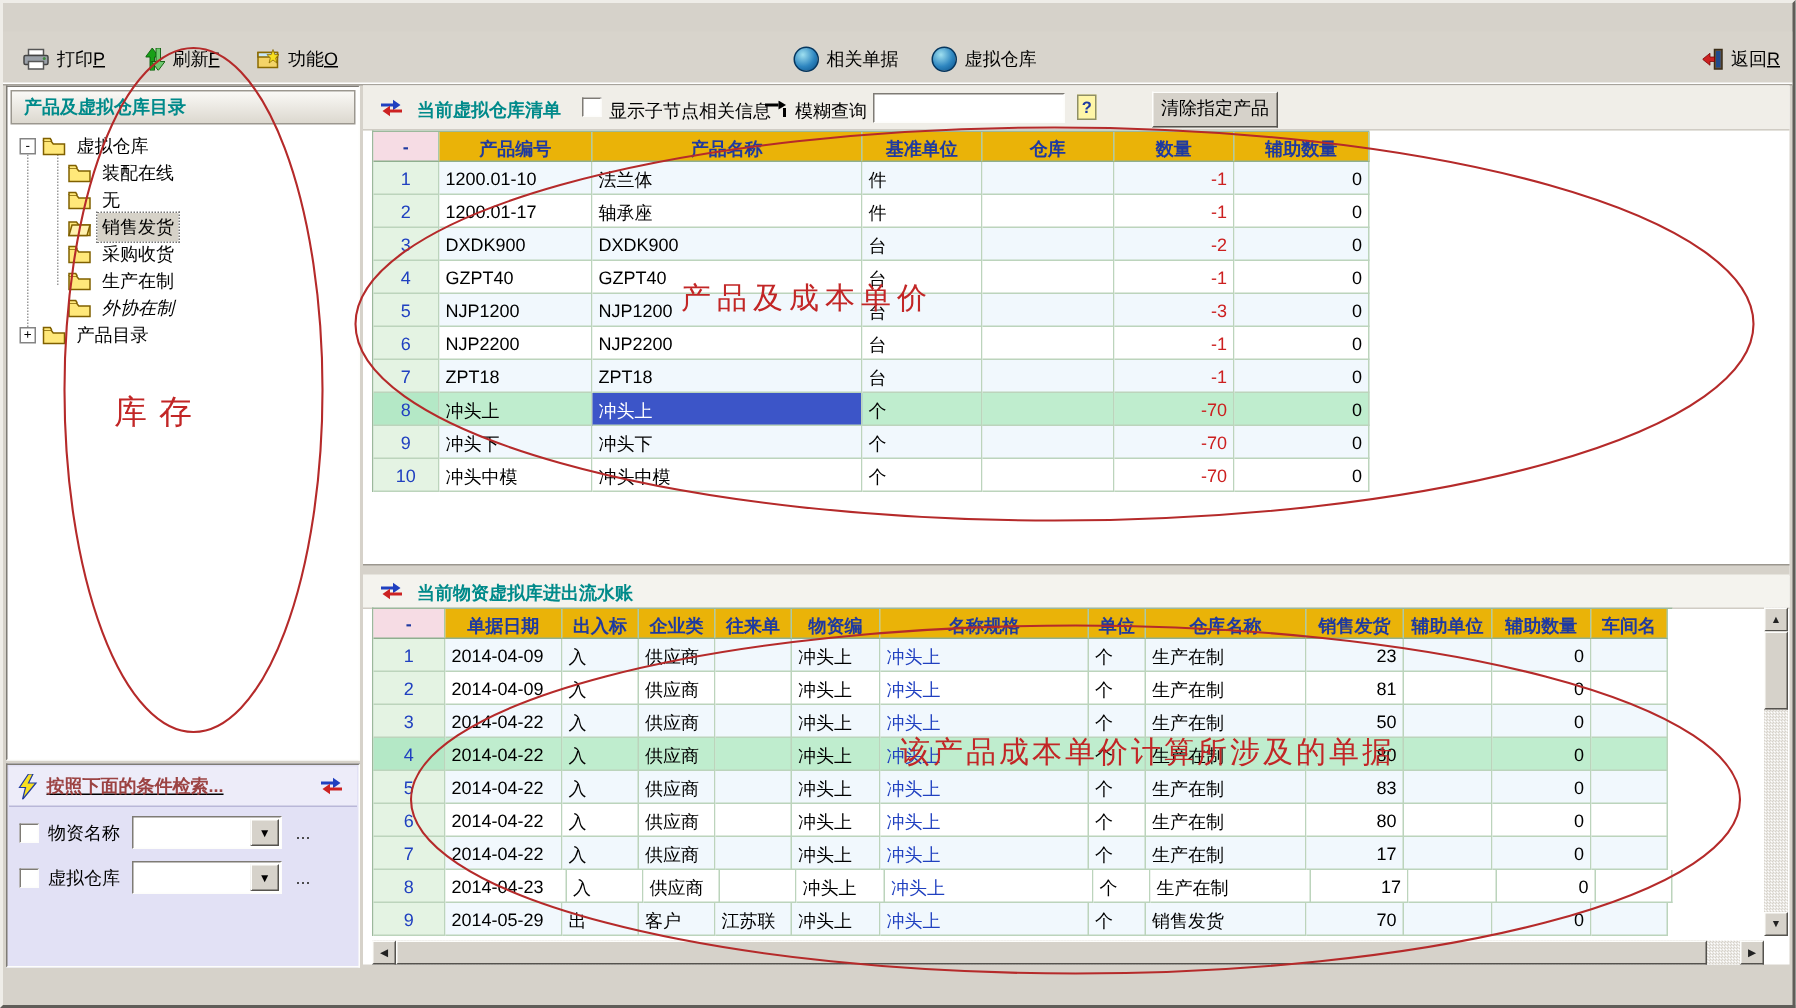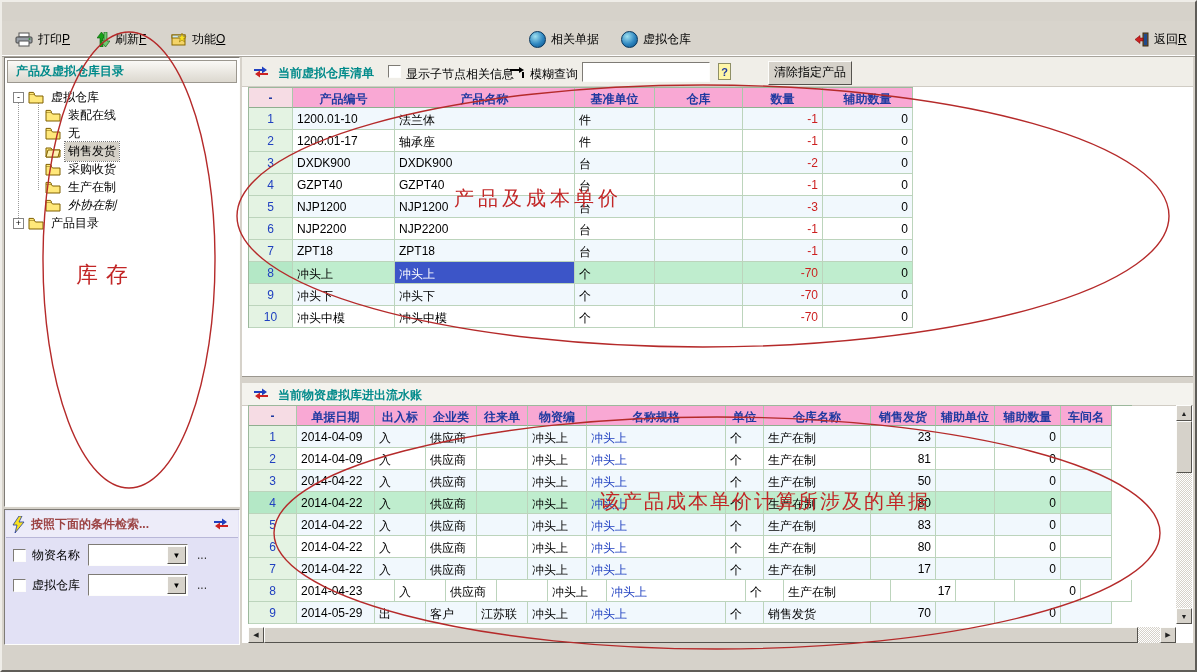--- a/index.html
+++ b/index.html
@@ -35,21 +35,21 @@
   .titem{position:absolute;height:18px;display:flex;align-items:center;gap:4px;}
   .expbox{width:11px;height:11px;background:#fff;border:1px solid #848484;box-sizing:border-box;
     font-size:9px;line-height:8px;text-align:center;color:#000;}
   .tlabel{font-size:12px;padding:1px 3px;white-space:nowrap;}
   .tlabel.sel{background:#D6D2C8;outline:1px dotted #777;}
   .tguide-v{position:absolute;border-left:1px dotted #9a9a9a;width:0;}
   
   .searchp{position:absolute;left:2px;top:507px;width:236px;height:136px;background:#E2E1F5;
     border:1px solid;border-color:#7E7B75 #FDFDFB #FDFDFB #7E7B75;box-sizing:border-box;}
   .search-header{position:absolute;left:1px;top:1px;right:1px;height:26px;background:#EDEcf9;
-    border-bottom:1px solid #b9b7d8;display:flex;align-items:center;}
+    border-bottom:1px solid #b9b7d8;display:flex;align-items:center;text-decoration:underline;}
   .search-header .shl{color:#9C4343;font-weight:bold;font-size:12px;margin-left:6px;flex:1;}
   .srow{position:absolute;left:0;height:22px;display:flex;align-items:center;}
   .checkbox{width:13px;height:13px;background:#fff;border:1px solid;border-color:#7E7B75 #FDFDFB #FDFDFB #7E7B75;box-sizing:border-box;}
   .combo{width:100px;height:22px;background:#fff;border:1px solid;border-color:#7E7B75 #FDFDFB #FDFDFB #7E7B75;
     box-sizing:border-box;position:relative;}
   .combo .cval{position:absolute;left:3px;top:3px;font-size:12px;}
   .combo .cbtn{position:absolute;right:1px;top:1px;bottom:1px;width:17px;background:#D6D2CA;
     border:1px solid;border-color:#FDFDFB #55534E #55534E #FDFDFB;font-size:8px;color:#000;
     display:flex;align-items:center;justify-content:center;}
   .more{font-size:12px;color:#333;margin-left:9px;}
@@ -64,21 +64,21 @@
     color:#1f3aa0;font-weight:bold;font-size:11px;text-align:center;line-height:16px;box-sizing:border-box;}
   .clearbtn{position:absolute;width:82px;height:22px;background:#D6D2CA;border:1px solid;
     border-color:#FDFDFB #55534E #55534E #FDFDFB;font-size:12px;text-align:center;line-height:20px;}
   .hsep{position:absolute;left:0;right:0;height:7px;background:#D6D2CA;
     border-top:1px solid #9b978f;border-bottom:1px solid #fff;}
   
   .tbl{position:absolute;background:#fff;border-top:1px solid #9CB89C;border-left:1px solid #9CB89C;}
   .trow{display:flex;}
   .tcell{box-sizing:border-box;height:22px;padding:4px 4px 0;overflow:hidden;white-space:nowrap;
     border-right:1px solid #BCD4BC;border-bottom:1px solid #BCD4BC;font-size:12px;background:#fff;}
-  .thead .tcell{height:20px;padding-top:3px;background:#f9a8d4;color:#1F3AA0;font-weight:bold;
+  .thead .tcell{height:20px;padding-top:3px;background:#eab308;color:#1F3AA0;font-weight:bold;
     text-align:center;border-right-color:#A9C9A9;border-bottom-color:#8FAF8F;}
   .thead .tcell.first{background:#F6DCE4;}
   .trow.alt .tcell{background:#F1F8FD;}
   .trow .tcell.rownum{background:#E4F3E3;color:#2040C0;text-align:center;}
   .trow.selrow .tcell{background:#BFEDCE;}
   .trow.selrow .tcell.rownum{background:#B4E8C6;color:#2040C0;}
   .tcell.blue{color:#2040C0;}
   .tcell.neg{color:#CC1F1F;}
   .trow .tcell.selcell{background:#3C55C8;color:#fff;}
   .al-r{text-align:right;} .al-c{text-align:center;} .al-l{text-align:left;}
@@ -496,21 +496,21 @@
           <div class="tcell al-l blue" style="width: 139px;">冲头上</div>
           <div class="tcell al-l" style="width: 38px;">个</div>
           <div class="tcell al-l" style="width: 107px;">生产在制</div>
           <div class="tcell al-r" style="width: 65px;">17</div>
           <div class="tcell al-l" style="width: 59px;"></div>
           <div class="tcell al-r" style="width: 66px;">0</div>
           <div class="tcell al-l" style="width: 51px;"></div>
         </div>
         <div class="trow ">
           <div class="tcell al-c rownum" style="width: 48px;">8</div>
-          <div class="tcell al-l" style="width: 98px;">2014-04-23</div>
+          <div class="tcell al-l" style="width: 81px;">2014-04-23</div>
           <div class="tcell al-l" style="width: 51px;">入</div>
           <div class="tcell al-l" style="width: 51px;">供应商</div>
           <div class="tcell al-l" style="width: 51px;"></div>
           <div class="tcell al-l" style="width: 59px;">冲头上</div>
           <div class="tcell al-l blue" style="width: 139px;">冲头上</div>
           <div class="tcell al-l" style="width: 38px;">个</div>
           <div class="tcell al-l" style="width: 107px;">生产在制</div>
           <div class="tcell al-r" style="width: 65px;">17</div>
           <div class="tcell al-l" style="width: 59px;"></div>
           <div class="tcell al-r" style="width: 66px;">0</div>

